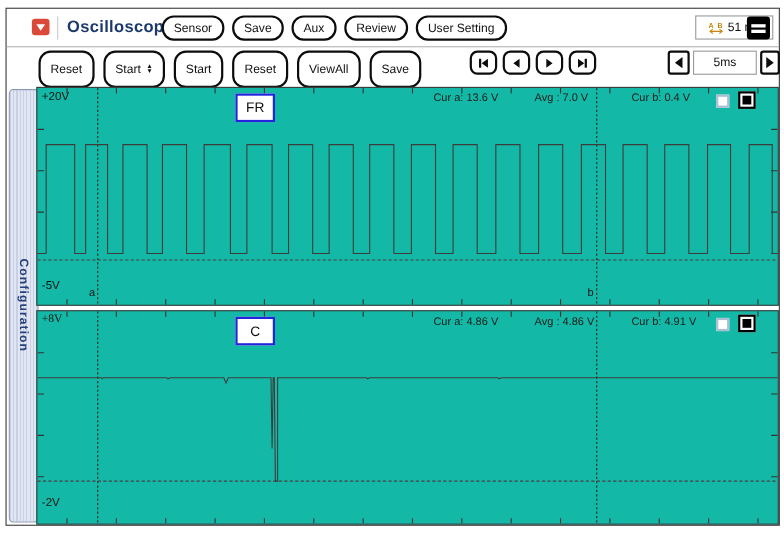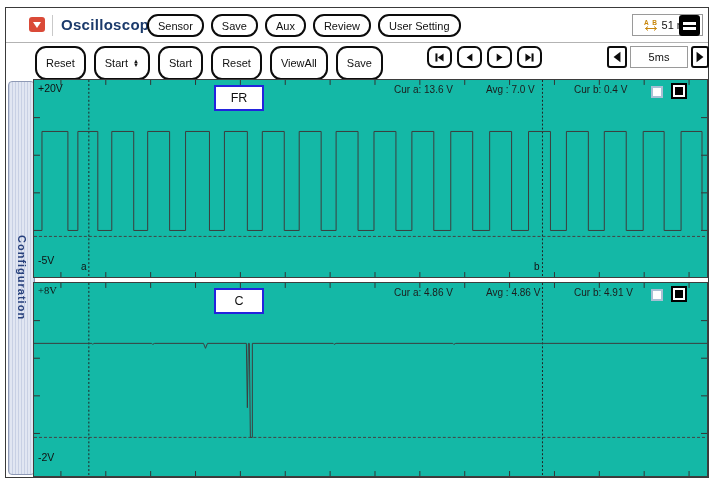--- a/index.html
+++ b/index.html
@@ -31,21 +31,21 @@
   
   .side-tab{position:absolute;left:2px;top:73px;width:27px;height:394px;box-sizing:border-box;border:1px solid #8e99b5;border-radius:4px;
     background:repeating-linear-gradient(90deg,#c8d0e4 0px,#c8d0e4 1px,#e1e6f2 1px,#e1e6f2 3px);
     display:flex;align-items:center;justify-content:center;}
   .side-tab span{writing-mode:vertical-rl;font-size:11px;font-weight:bold;color:#27407c;letter-spacing:1px;}
 
   
   .panel{position:absolute;left:27px;width:675px;box-sizing:border-box;border:1px solid #3d3d3d;background:#14b8a6;text-align:center;}
   .panel svg{position:absolute;left:0;top:0;width:100%;height:100%;}
   .vlabel{position:absolute;left:4px;font-size:10.5px;color:#111;}
-  .chan-box{position:absolute;left:180px;top:5px;width:50px;height:26px;box-sizing:border-box;border:2px solid #2323dd;background:#fff;display:flex;align-items:center;justify-content:center;font-size:12.5px;}
+  .chan-box{position:absolute;left:180px;top:5px;width:36px;height:26px;box-sizing:border-box;border:2px solid #2323dd;background:#fff;display:flex;align-items:center;justify-content:center;font-size:12.5px;}
   .meas{position:absolute;top:4px;font-size:10px;color:#1c1c1c;white-space:nowrap;}
   .m-a{left:360px;} .m-avg{left:452px;} .m-b{left:540px;}
   .cur-letter{position:absolute;top:181px;font-size:10px;color:#111;}
   .cb-sm{position:absolute;left:617px;top:6px;width:12px;height:12px;box-sizing:border-box;border:2px solid #a9bfd4;background:#fff;}
   .cb-lg{position:absolute;left:637px;top:3px;width:16px;height:16px;box-sizing:border-box;border:2px solid #000;background:#fff;display:flex;align-items:center;justify-content:center;}
   .cb-lg .in{width:8px;height:8px;background:#000;}
 </style>
 </head>
 <body>
 

